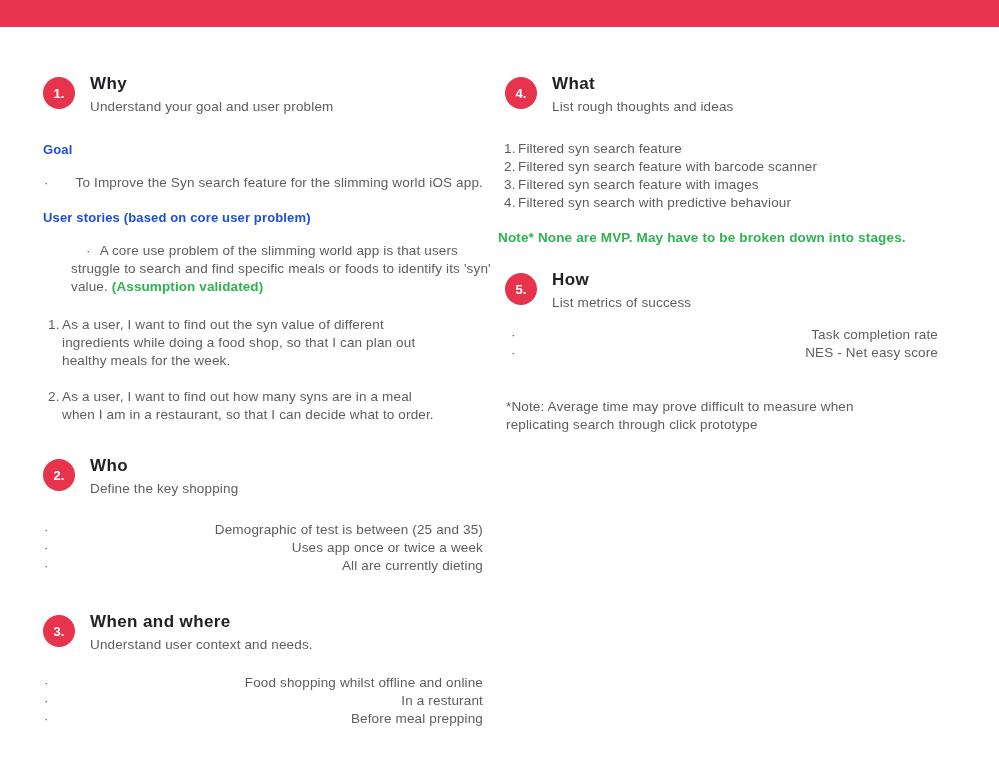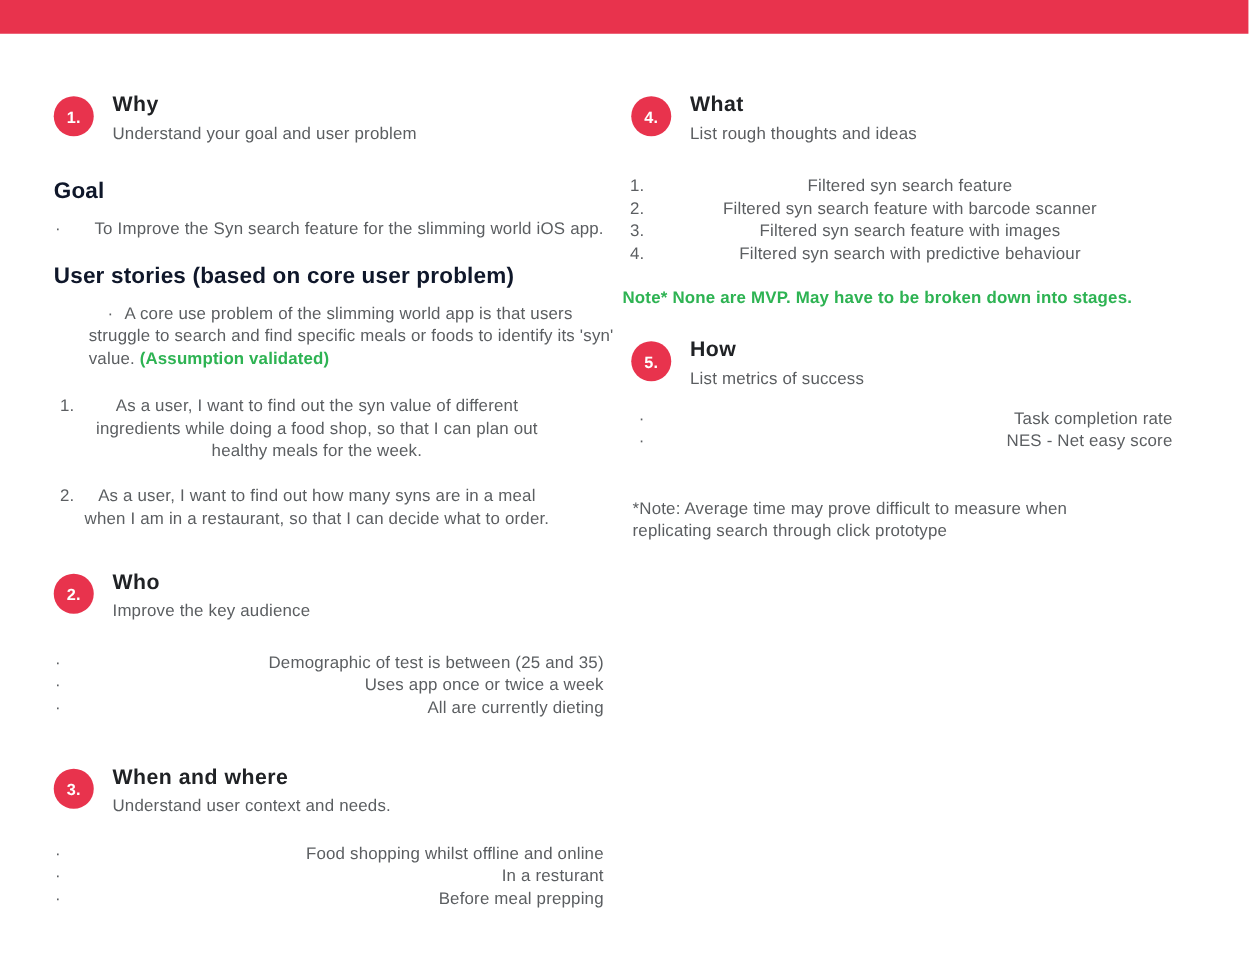--- a/index.html
+++ b/index.html
@@ -11,30 +11,30 @@
   .abs { position:absolute; }
 
   .sec-header { display:flex; align-items:flex-start; }
   .badge { width:32px; height:32px; flex:0 0 32px; border-radius:50%; background:var(--red);
            color:#fff; font-size:13px; font-weight:700; display:flex; align-items:center;
            justify-content:center; margin-top:2px; letter-spacing:.2px; }
   .sec-head-text { margin-left:15px; }
   .sec-title { font-size:17px; font-weight:700; color:var(--ink); letter-spacing:.4px; line-height:17px; }
   .sec-sub { font-size:13.5px; color:var(--gray); margin-top:8px; line-height:14px; letter-spacing:.15px; }
 
-  .mini-heading { font-size:18px; font-weight:700; color:#0f172a; letter-spacing:.15px; }
+  .mini-heading { font-size:13px; font-weight:700; color:#1d4ed8; letter-spacing:.15px; }
   .body-text { font-size:13.5px; color:var(--gray); line-height:18px; letter-spacing:.15px; }
 
   ul.dots { list-style:none;text-align:right; }
   ul.dots li { position:relative; padding-left:13px; }
   ul.dots li::before { content:"\00B7"; position:absolute; left:1px; top:0; color:var(--gray); }
   ul.how-dots li { padding-left:29px; }
   ul.how-dots li::before { left:13px; }
 
-  ol.nums { list-style:none; counter-reset:n;text-align:center; }
+  ol.nums { list-style:none; counter-reset:n; }
   ol.nums li { counter-increment:n; position:relative; }
   ol.nums li::before { content:counter(n) "."; position:absolute; left:0; color:var(--gray); }
   ol.stories { margin-left:5px; }
   ol.stories li { padding-left:14px; width:397px; margin-bottom:18px; }
   ol.ideas li { padding-left:20px; }
   ol.ideas li::before { left:6px; }
 
   .core { text-indent:15px; width:428px; }
   .marker::before { content:"\00B7"; padding-right:9px; }
   .green-bold { color:var(--green); font-weight:700; letter-spacing:.1px; }
@@ -67,21 +67,21 @@
 
   <ol class="abs nums stories body-text" style="left:43px; top:316px;">
     <li>As a user, I want to find out the syn value of different ingredients while doing a food shop, so that I can plan out healthy meals for the week.</li>
     <li>As a user, I want to find out how many syns are in a meal when I am in a restaurant, so that I can decide what to order.</li>
   </ol>
 
   <div class="abs sec-header" style="left:43px; top:457px;">
     <div class="badge">2.</div>
     <div class="sec-head-text">
       <div class="sec-title">Who</div>
-      <div class="sec-sub">Improve the key audience</div>
+      <div class="sec-sub">Define the key shopping</div>
     </div>
   </div>
 
   <ul class="abs dots body-text" style="left:43px; top:521px; width:440px;">
     <li>Demographic of test is between (25 and 35)</li>
     <li>Uses app once or twice a week</li>
     <li>All are currently dieting</li>
   </ul>
 
   <div class="abs sec-header" style="left:43px; top:613px;">

